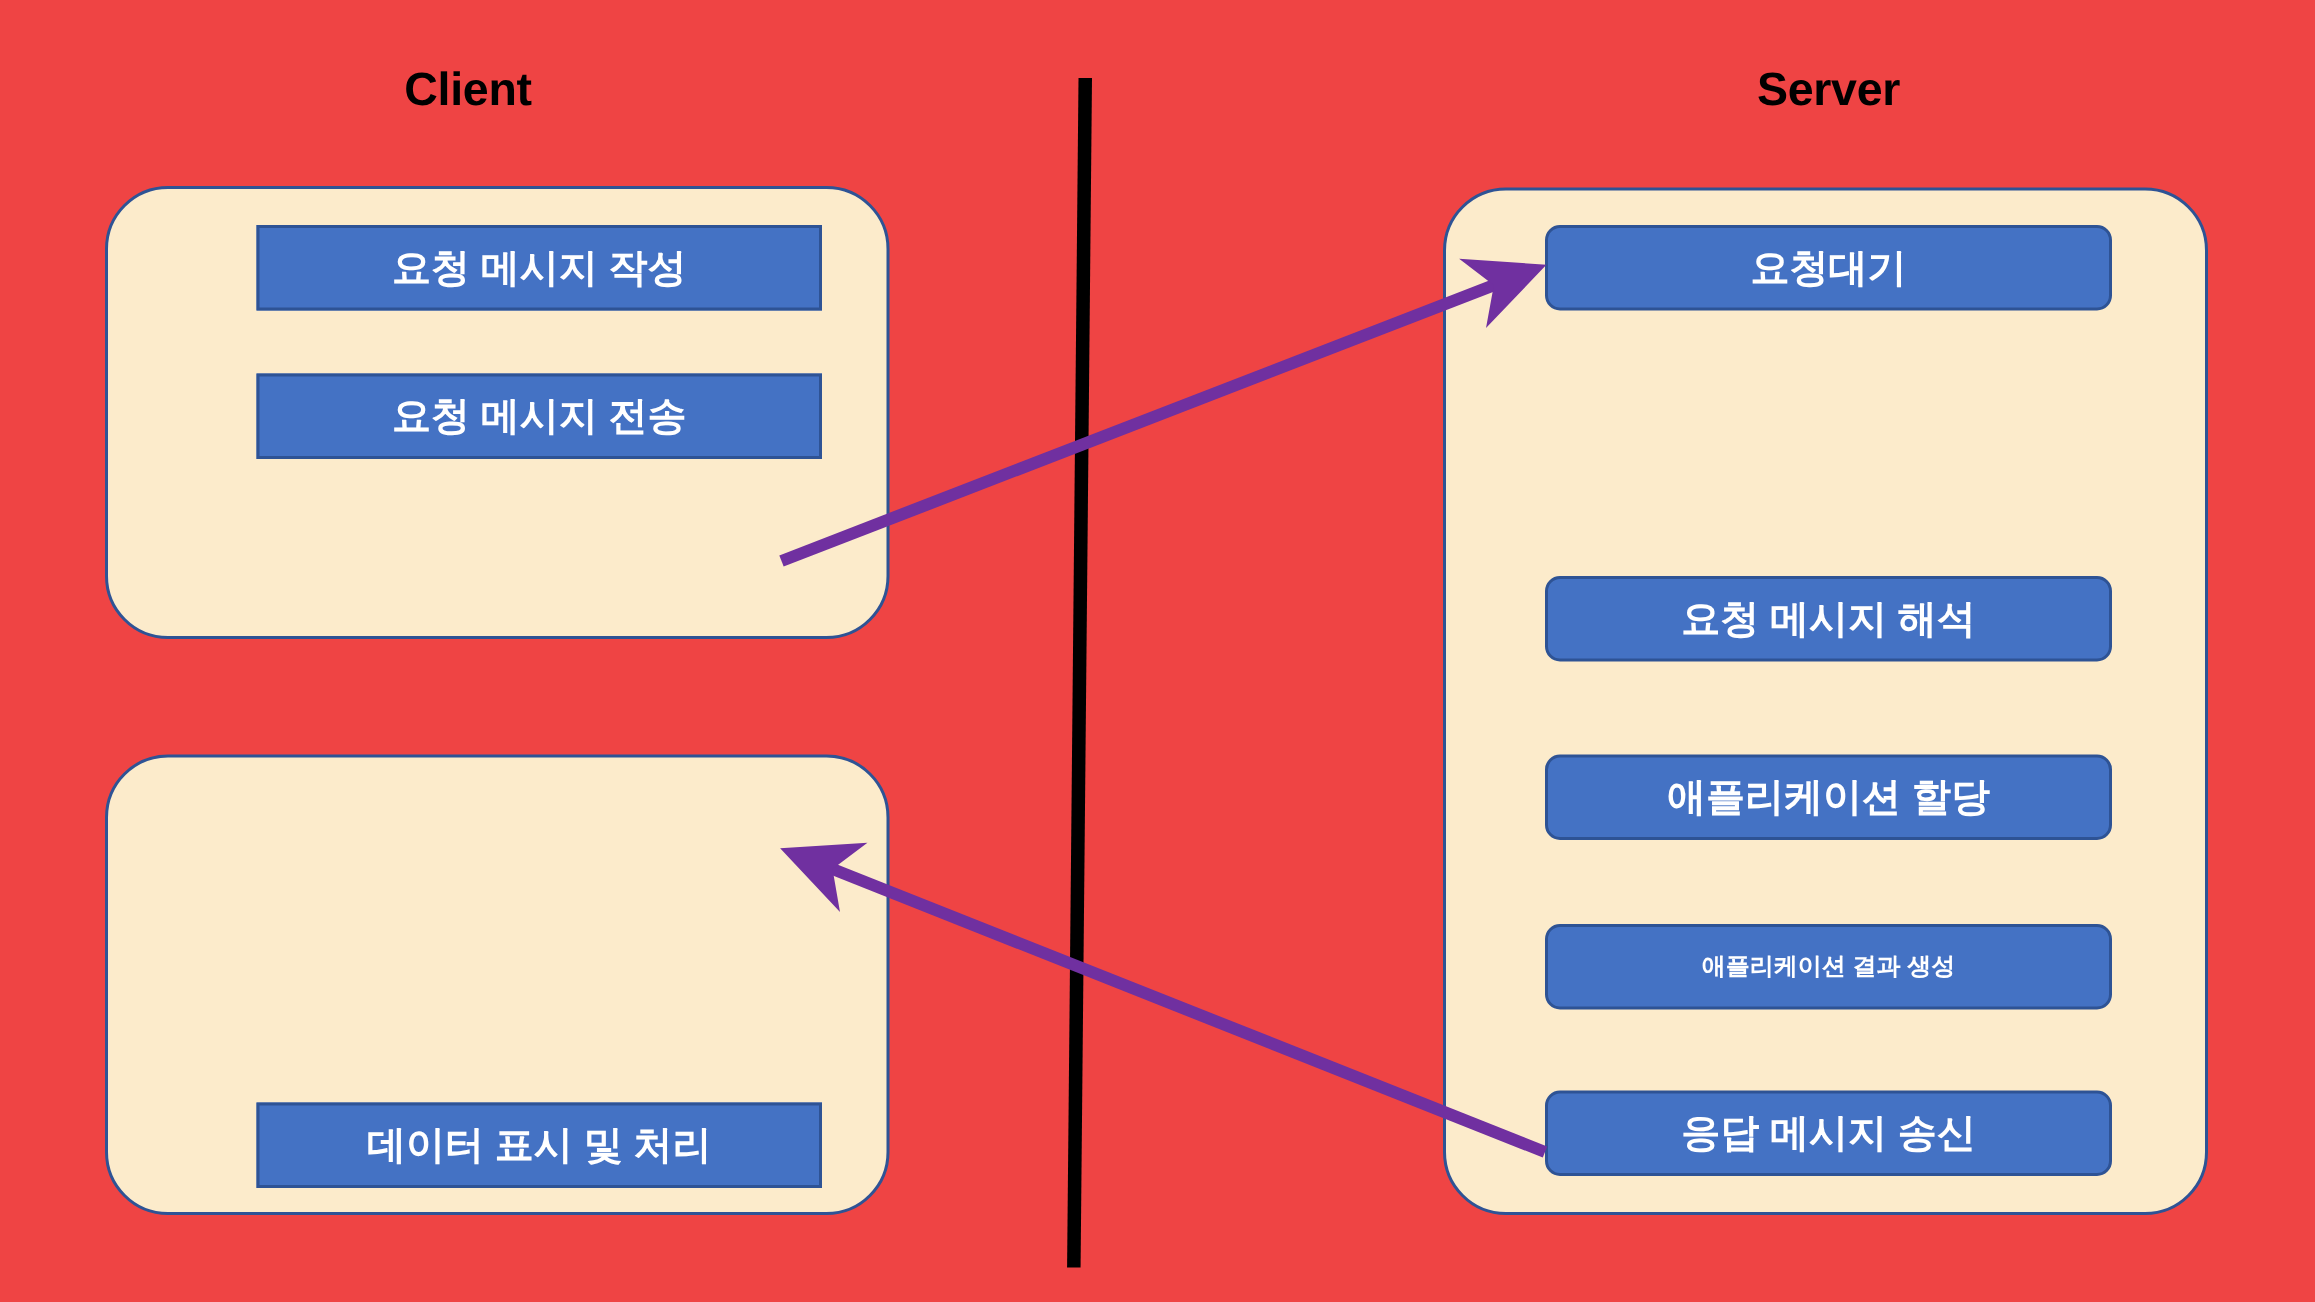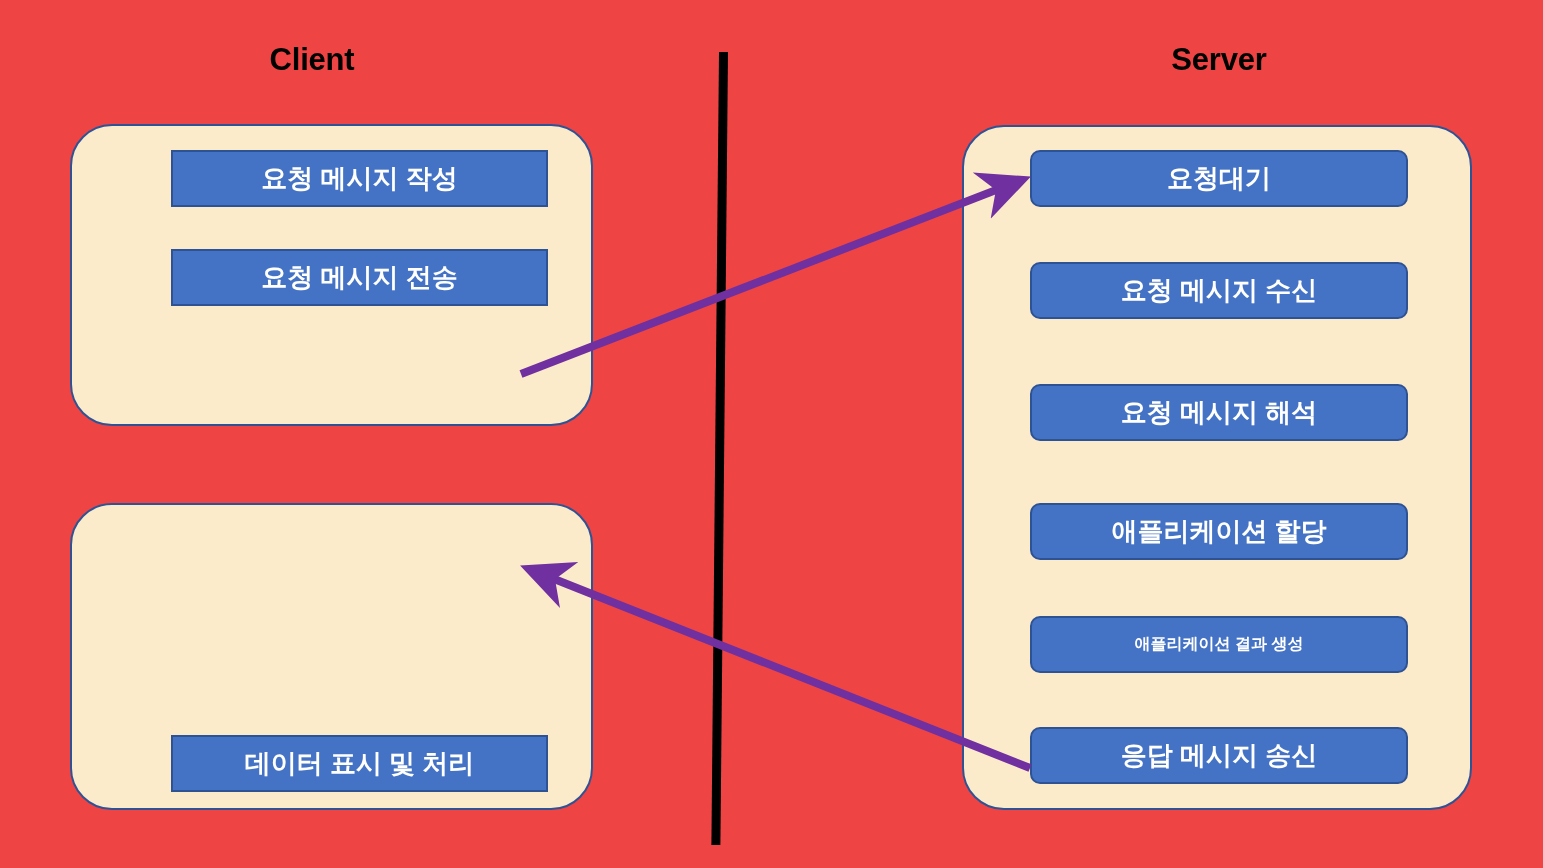--- a/index.html
+++ b/index.html
@@ -94,21 +94,20 @@
 
   <div class="group-panel" id="panel-client-request"></div>
   <div class="step-box client" style="top:150px">요청 메시지 작성</div>
   <div class="step-box client" style="top:249px">요청 메시지 전송</div>
 
   <div class="group-panel" id="panel-client-response"></div>
   <div class="step-box client" style="top:735px">데이터 표시 및 처리</div>
 
   <div class="group-panel" id="panel-server"></div>
   <div class="step-box server" style="top:150px">요청대기</div>
-  <div class="step-box server" style="top:262px">요청 메시지 수신</div>
   <div class="step-box server" style="top:384px">요청 메시지 해석</div>
   <div class="step-box server" style="top:503px">애플리케이션 할당</div>
   <div class="step-box server tight" style="top:616px">애플리케이션 결과 생성</div>
   <div class="step-box server" style="top:727px">응답 메시지 송신</div>
 
   <div id="divider"></div>
 
   <svg id="arrow-layer" viewBox="0 0 1543 868">
     <defs>
       <marker id="arrowhead-right" markerWidth="7" markerHeight="7" refX="5.4" refY="3.5" orient="auto" markerUnits="strokeWidth">

